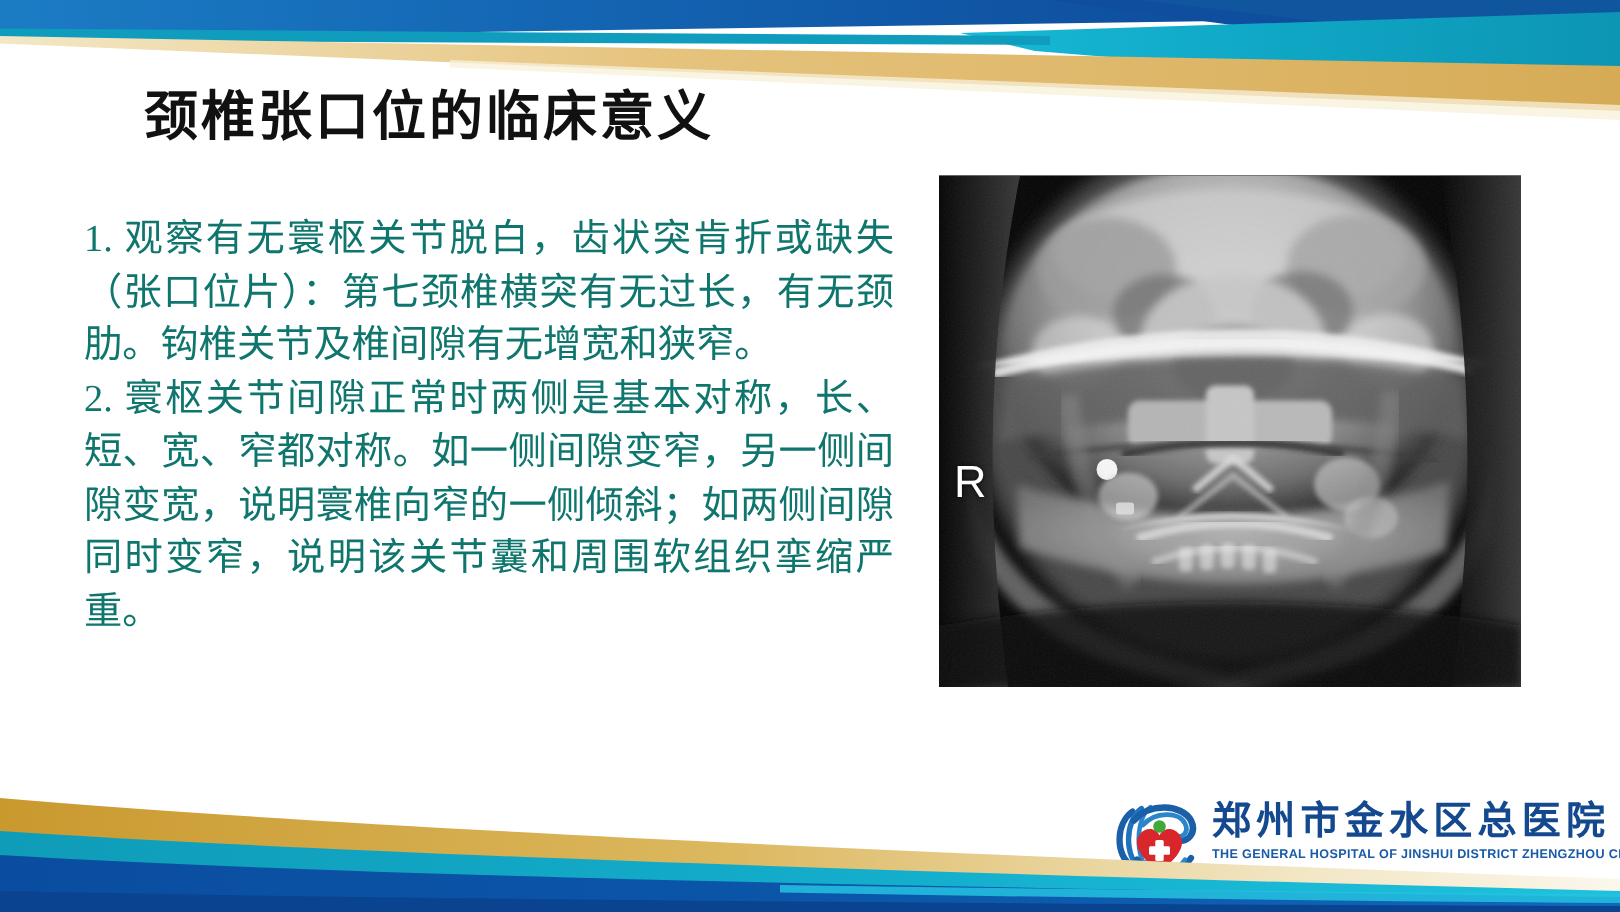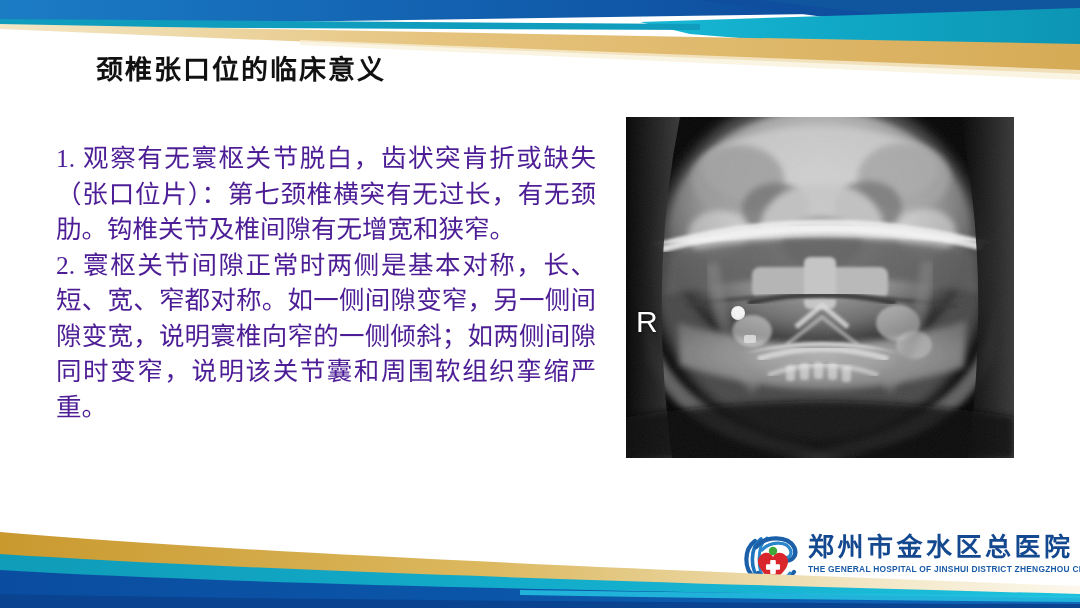--- a/index.html
+++ b/index.html
@@ -31,37 +31,37 @@
     width: 1080px; height: 130px;
     overflow: hidden;
     pointer-events: none;
   }
 
   
   .title {
     position: absolute;
     left: 96px;
     top: 48px;
-    font-size: 27px;
+    font-size: 36px;
     font-weight: 700;
     letter-spacing: 2px;
     color: #111111;
     font-family: "Liberation Serif", "DejaVu Serif", serif;
     white-space: nowrap;
   }
 
   
   .body-text {
     position: absolute;
     left: 56px;
     top: 141px;
     width: 540px;
     font-size: 25.5px;
     line-height: 35.5px;
-    color: #4c1d95;
+    color: #0f766e;
     text-align: justify;
     font-family: "Liberation Serif", "DejaVu Serif", serif;
   }
   .body-text p {
     margin: 0;
     text-indent: 0;
     word-break: break-all;
   }
 
   

